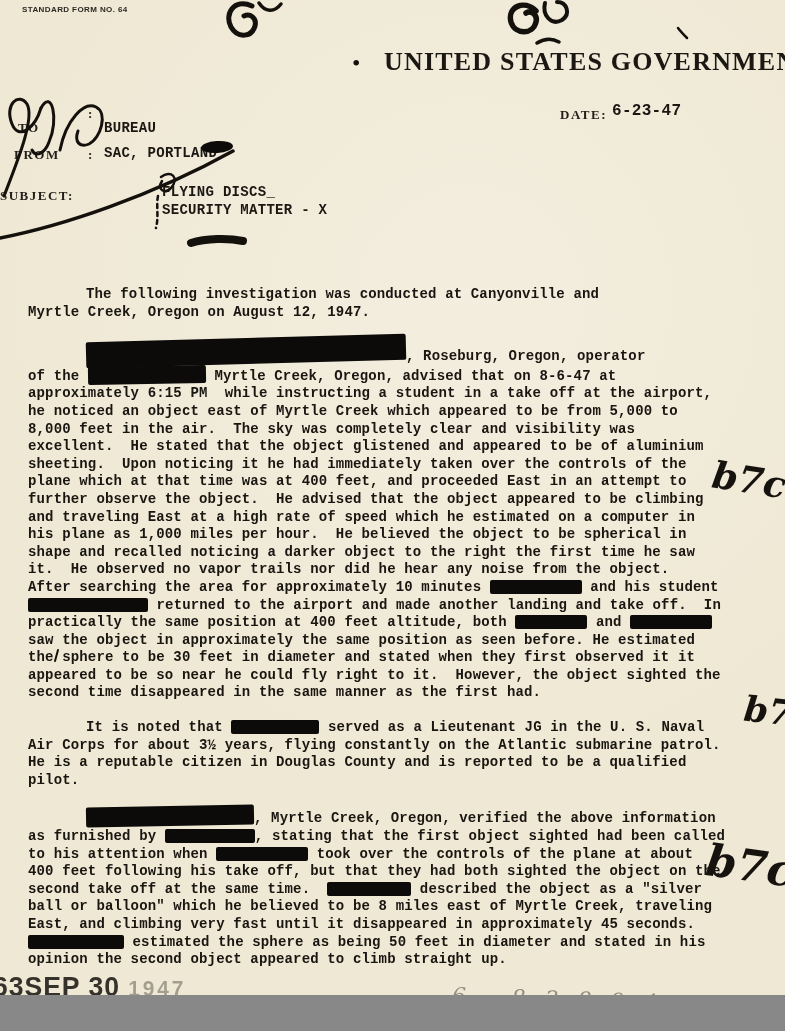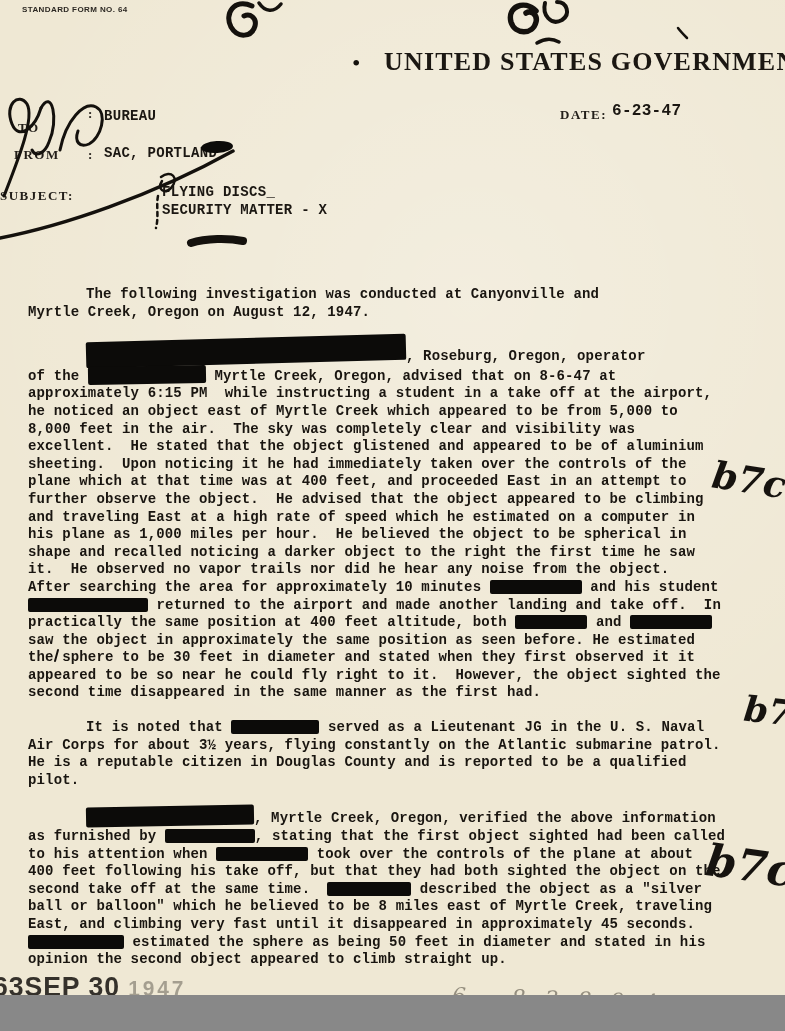--- a/index.html
+++ b/index.html
@@ -18,21 +18,21 @@
   .org-name { position:absolute; left:384px; top:47px;
     font-family:"Liberation Serif",serif; font-weight:600; font-size:26px;
     letter-spacing:1.2px; white-space:nowrap; }
   
   .fld-label { position:absolute; font:700 13px "Liberation Serif",serif;
     letter-spacing:1.5px; color:#221e19; }
   .typed { font-family:"Liberation Mono","DejaVu Sans Mono",monospace; font-weight:700; }
   .typed-val { position:absolute; font-size:14px; letter-spacing:.3px; white-space:nowrap; }
   .lbl-to       { left:18px;  top:120px; }
   .colon-to     { left:88px;  top:106px; }
-  .val-to       { left:104px; top:108px; }
+  .val-to       { left:104px; top:120px; }
   .lbl-date     { left:560px; top:107px; }
   .val-date     { left:612px; top:102px; font-size:16px; }
   .lbl-from     { left:14px;  top:147px; }
   .colon-from   { left:88px;  top:147px; }
   .val-from     { left:104px; top:145px; }
   .lbl-subject  { left:0;  top:188px;text-align:right; }
   .val-subject  { left:162px; top:183px; line-height:18px; white-space:pre; }
   
   .body-text { position:absolute; left:28px; top:262px; width:698px;
     font:700 14px/17.6px "Liberation Mono","DejaVu Sans Mono",monospace;

